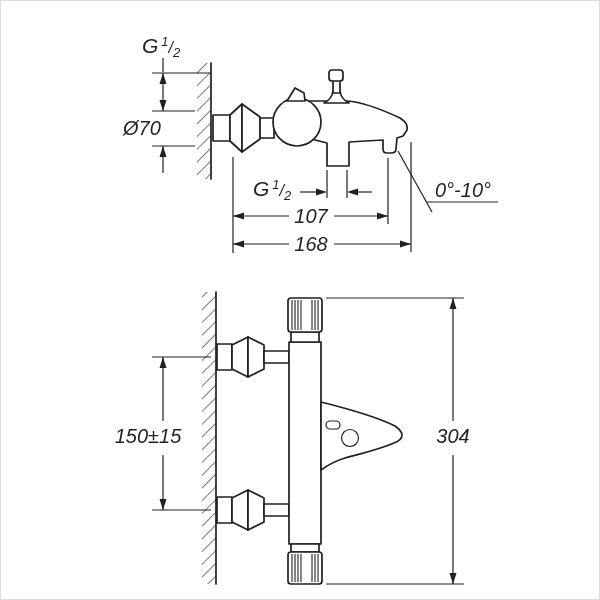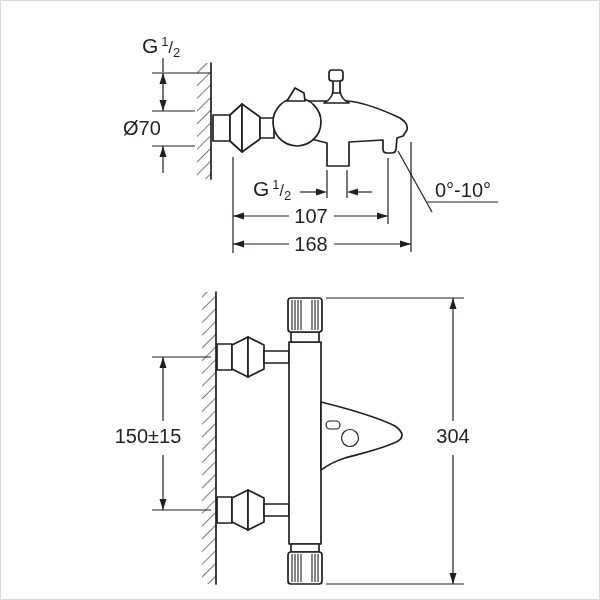--- a/index.html
+++ b/index.html
@@ -1,19 +1,20 @@
 <!DOCTYPE html>
 <html><head>
 <meta charset="utf-8">
 <style>
   html,body{margin:0;padding:0;background:#ffffff;}
   .canvas{
     position:relative;width:600px;height:600px;box-sizing:border-box;
     border:1px solid #dcdcdc;background:#ffffff;
     font-family:"Liberation Sans",sans-serif;
+    font-style:italic;
   }
   svg{display:block;}
   .outline{fill:#ffffff;stroke:#231f20;stroke-width:1.7;stroke-linejoin:round;stroke-linecap:round;}
   .solid{fill:none;stroke:#231f20;stroke-width:1.7;stroke-linecap:round;}
   .dim{fill:none;stroke:#231f20;stroke-width:1.2;stroke-linecap:butt;}
   .arr{fill:#231f20;stroke:none;}
   text{fill:#231f20;}
   .dimtext{font-size:20px;}
   .gtext{font-size:21px;}
   .knurl{stroke:#231f20;stroke-width:1.1;}

